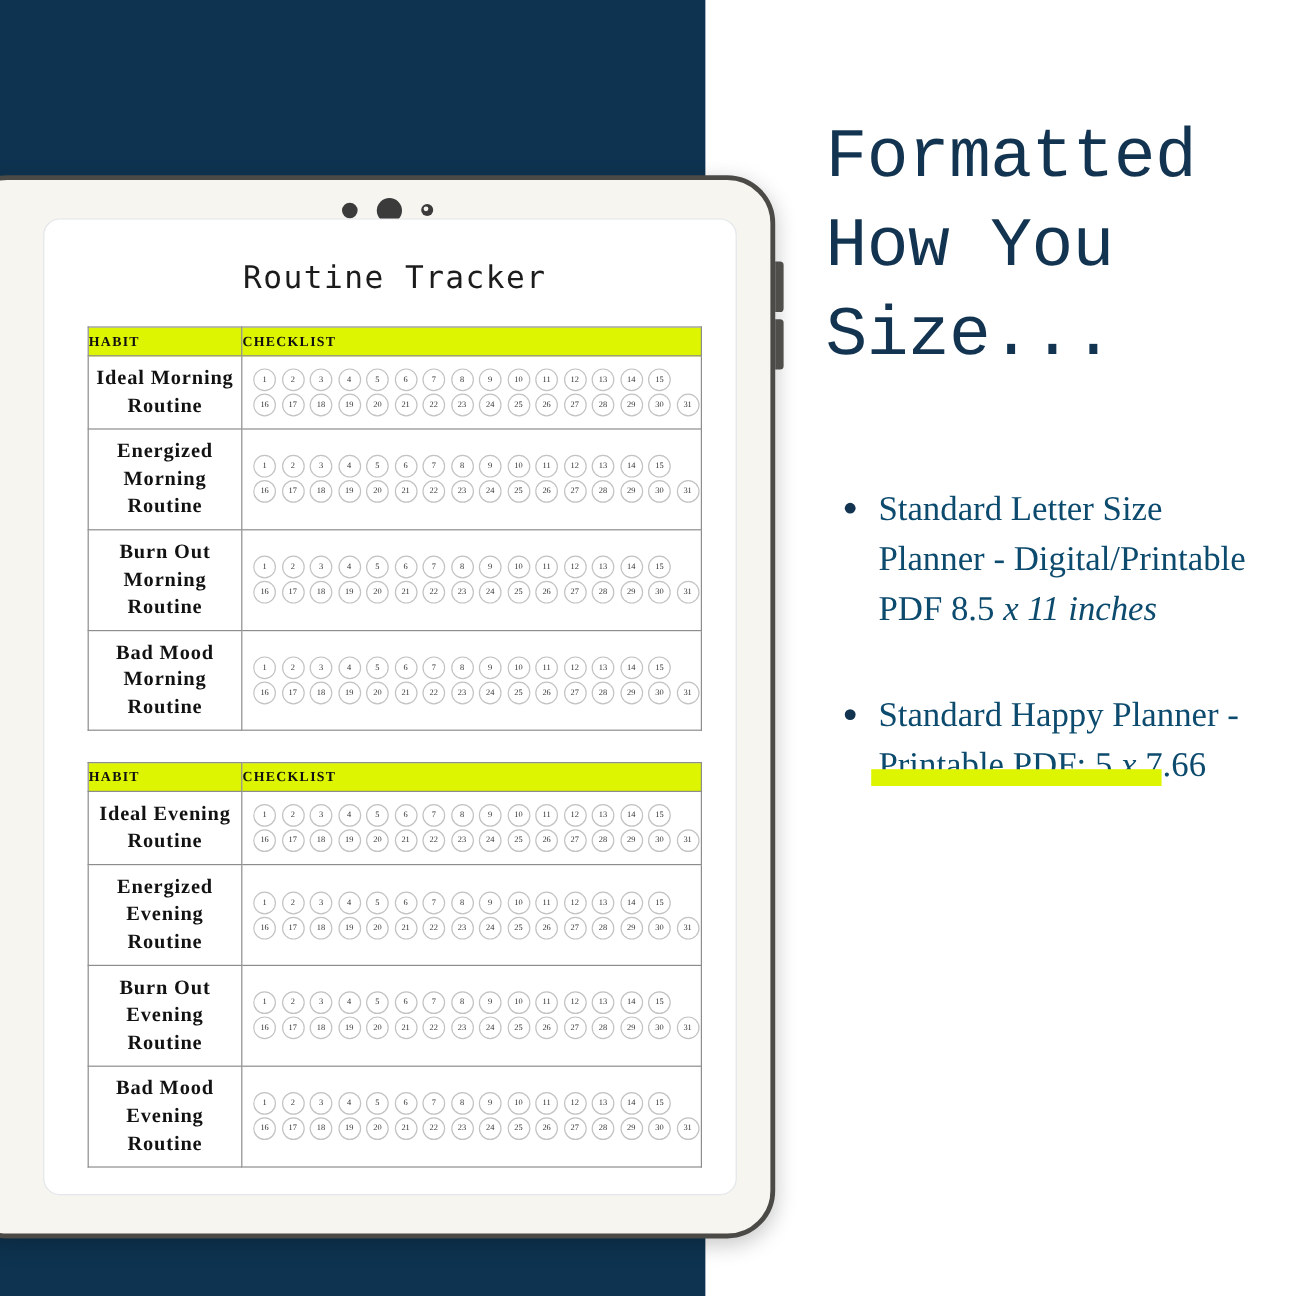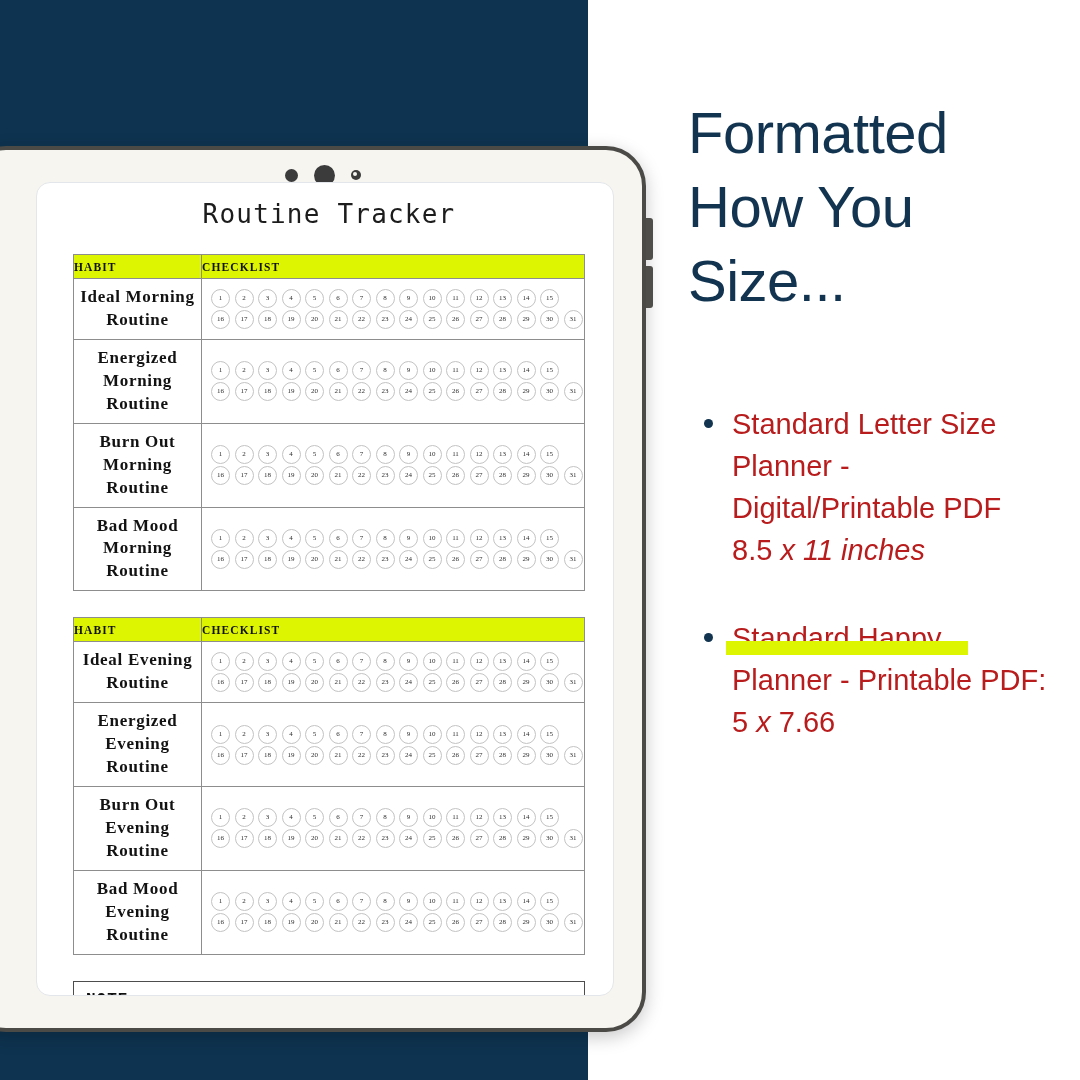--- a/index.html
+++ b/index.html
@@ -91,21 +91,21 @@
     border: 1px solid #e3e6ea;
     border-radius: 14px;
     overflow: hidden;
   }
 
   #planner-page {
     position: absolute;
     left: 0; top: 0;
     width: 578px;
     height: 814px;
-    padding: 16px 30px 0 36px;
+    padding: 34px 30px 0 36px;
   }
 
   #planner-title {
     font-family: "DejaVu Sans Mono", monospace;
     font-size: 26px;
     font-weight: 400;
     letter-spacing: 1.2px;
     color: #1c1c1c;
     text-align: center;
     margin-bottom: 25px;
@@ -185,39 +185,39 @@
 
   
   #marketing-panel {
     position: absolute;
     left: 688px;
     top: 96px;
     width: 360px;
   }
 
   #marketing-heading {
-    font-family: Liberation Sans, sans-serif;
+    font-family: Liberation Mono, monospace;
     font-size: 58px;
     font-weight: 400;
     line-height: 1.28;
     letter-spacing: -0.5px;
     color: #123450;
   }
 
   #feature-list {
     margin-top: 84px;
     list-style: none;
   }
   .feature-item {
     position: relative;
     padding-left: 44px;
-    font-family: Liberation Sans, sans-serif;
+    font-family: Liberation Serif, serif;
     font-size: 29px;
     line-height: 1.45;
-    color: #b91c1c;
+    color: #0c4a6e;
   }
   .feature-item + .feature-item { margin-top: 46px; }
   .bullet-marker {
     position: absolute;
     left: 16px;
     top: 16px;
     width: 9px;
     height: 9px;
     border-radius: 50%;
     background: #123450;

